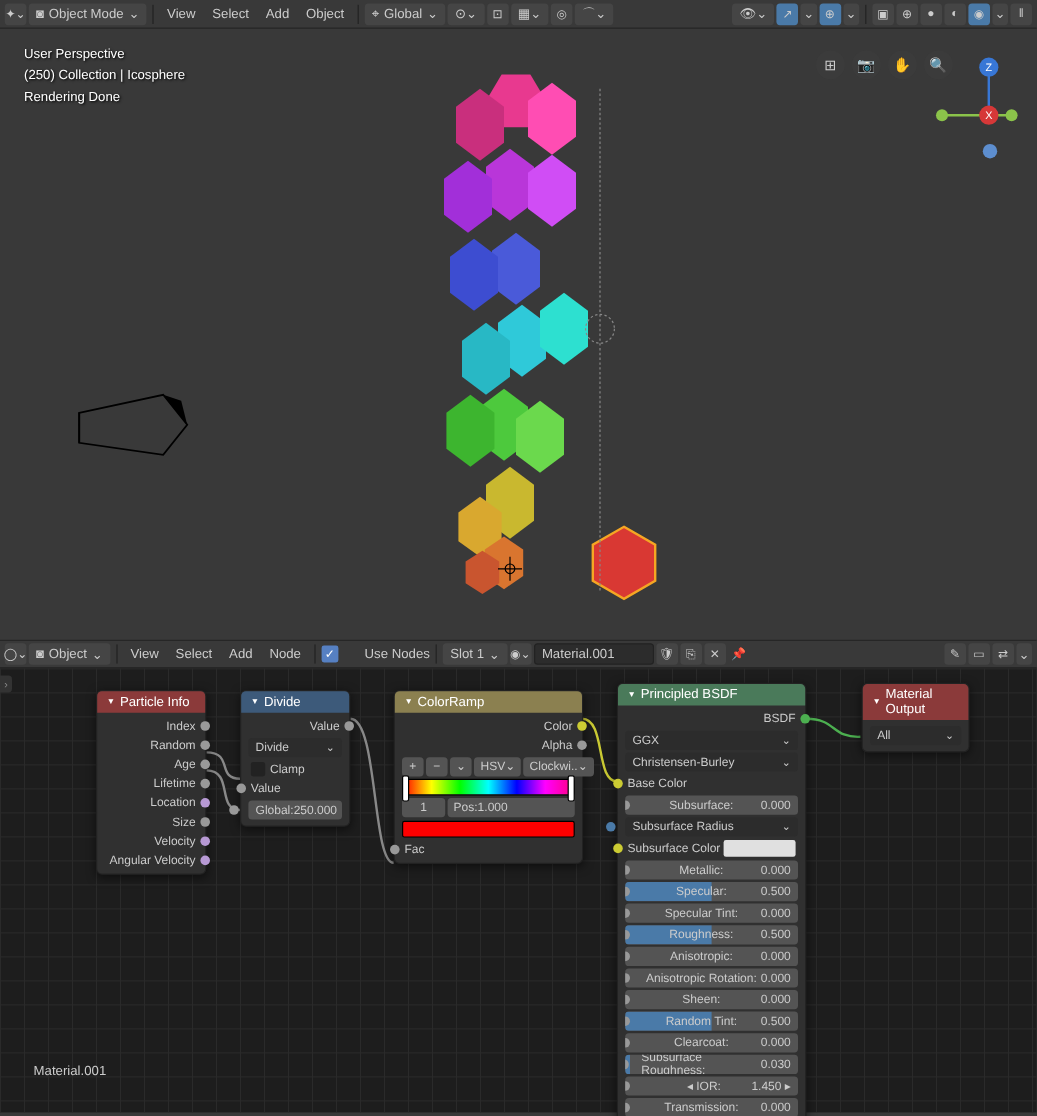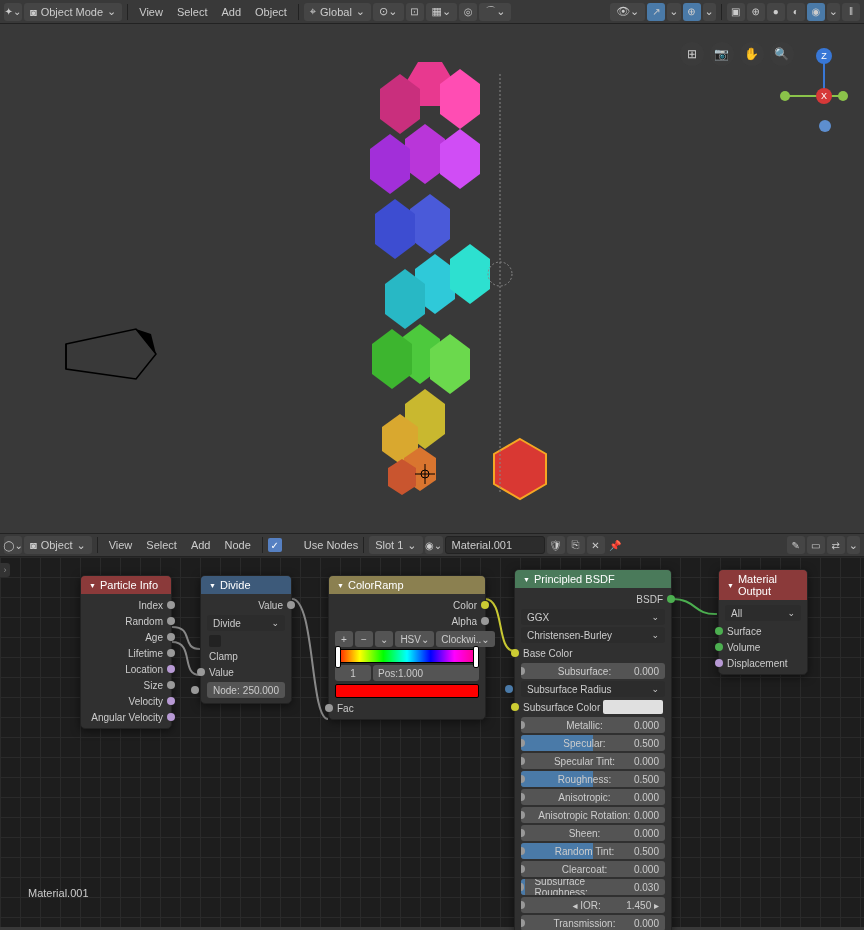--- a/index.html
+++ b/index.html
@@ -52,21 +52,21 @@
 .socket.yellow { background: #cccc33; }
 .socket.green { background: #4caf50; }
 .socket.blue { background: #4a7aa8; }
 .socket.lav { background: #b799d4; }
 .node-field { background: #545454; border-radius: 3px; padding: 2px 6px; margin: 2px 6px; display: flex; justify-content: space-between; align-items: center; height: 16px; }
 .node-dropdown { background: #2c2c2c; border-radius: 3px; padding: 2px 6px; margin: 2px 6px; display: flex; justify-content: space-between; align-items: center; height: 16px; }
 .node-dropdown::after { content: "⌄"; font-size: 9px; }
 .node-slider { background: #545454; border-radius: 3px; padding: 2px 6px; margin: 2px 6px; display: flex; justify-content: space-between; align-items: center; height: 16px; font-size: 10px; position: relative; overflow: hidden; }
 .node-slider .fill { position: absolute; left: 0; top: 0; bottom: 0; background: #4a7aa8; z-index: 0; }
 .node-slider span { z-index: 1; position: relative; }
-.node-check { display: flex; align-items: flex-start; gap: 4px; padding: 2px 8px; flex-direction: column; }
+.node-check { display: flex; align-items: flex-end; gap: 4px; padding: 2px 8px; }
 .node-checkbox { width: 12px; height: 12px; background: #222; border-radius: 2px; }
 .colorpicker { margin: 2px 6px; }
 .gradient-bar { height: 14px; border-radius: 2px; background: linear-gradient(to right, #ff0000, #ffff00, #00ff00, #00ffff, #0000ff, #ff00ff, #ff0080); border: 1px solid #000; position: relative; }
 .color-solid { height: 14px; background: #ff0000; border-radius: 2px; margin-top: 3px; border: 1px solid #000; }
 .swatch { width: 60px; height: 14px; border-radius: 2px; }
 .btn-row { display: flex; gap: 2px; margin: 2px 6px; }
 .tiny-btn { background: #545454; border-radius: 3px; padding: 2px 5px; font-size: 10px; flex: 1; text-align: center; height: 16px; display: flex; align-items: center; justify-content: center; }
 .tiny-field { background: #545454; border-radius: 3px; padding: 2px 5px; font-size: 10px; flex: 1; display: flex; justify-content: flex-start; height: 16px; align-items: center; }
 .material-label { position: absolute; left: 28px; bottom: 28px; color: #ccc; font-size: 11px; }
 svg.wires { position: absolute; left: 0; top: 0; width: 100%; height: 100%; pointer-events: none; }
@@ -107,20 +107,25 @@
   <div class="hdr-icon">▣</div>
   <div class="hdr-icon">⊕</div>
   <div class="hdr-icon">●</div>
   <div class="hdr-icon">◐</div>
   <div class="hdr-icon active">◉</div>
   <div class="hdr-btn" style="padding:0 2px">⌄</div>
   <div class="hdr-icon">‖</div>
 </div>
 
 <div class="viewport">
+  <div class="vp-overlay">
+    <div>User Perspective</div>
+    <div>(250) Collection | Icosphere</div>
+    <div>Rendering Done</div>
+  </div>
   <div class="vp-gizmo" style="right:70px">
     <div class="gizmo-btn">⊞</div>
     <div class="gizmo-btn">📷</div>
     <div class="gizmo-btn">✋</div>
     <div class="gizmo-btn">🔍</div>
   </div>
   <div class="axis-widget">
     <svg width="70" height="80" style="position:absolute">
         <line x1="48" y1="8" x2="48" y2="48" stroke="#3877d6" stroke-width="2"></line>
         <line x1="10" y1="48" x2="68" y2="48" stroke="#8bc34a" stroke-width="2"></line>
@@ -274,21 +279,21 @@
       <div class="node-check">
           <span class="node-checkbox"></span>
           <span>Clamp</span>
         </div>
       <div class="node-row">
           <span class="socket in grey"></span>
           <span>Value</span>
         </div>
       <div class="node-field">
           <span class="socket in grey" style="left:-10px"></span>
-          <span>Node:</span>
+          <span>Global:</span>
           <span>250.000</span>
         </div>
     </div>
   </div>
 
   <div class="node" style="left:328px; top:18px; width:158px">
     <div class="node-hdr yellow">ColorRamp</div>
     <div class="node-body">
       <div class="node-row right">
           <span>Color</span>
@@ -437,31 +442,17 @@
         </div>
     </div>
   </div>
 
   <div class="node" style="left:718px; top:12px; width:90px">
     <div class="node-hdr red">Material Output</div>
     <div class="node-body">
       <div class="node-dropdown">
           <span>All</span>
         </div>
-      <div id="output-inputs">
-          <div class="node-row">
-            <span class="socket in green"></span>
-            <span>Surface</span>
-          </div>
-          <div class="node-row">
-            <span class="socket in green"></span>
-            <span>Volume</span>
-          </div>
-          <div class="node-row">
-            <span class="socket in lav"></span>
-            <span>Displacement</span>
-          </div>
-        </div>
     </div>
   </div>
 
   <div class="material-label">Material.001</div>
 </div>
 
 </body></html>

